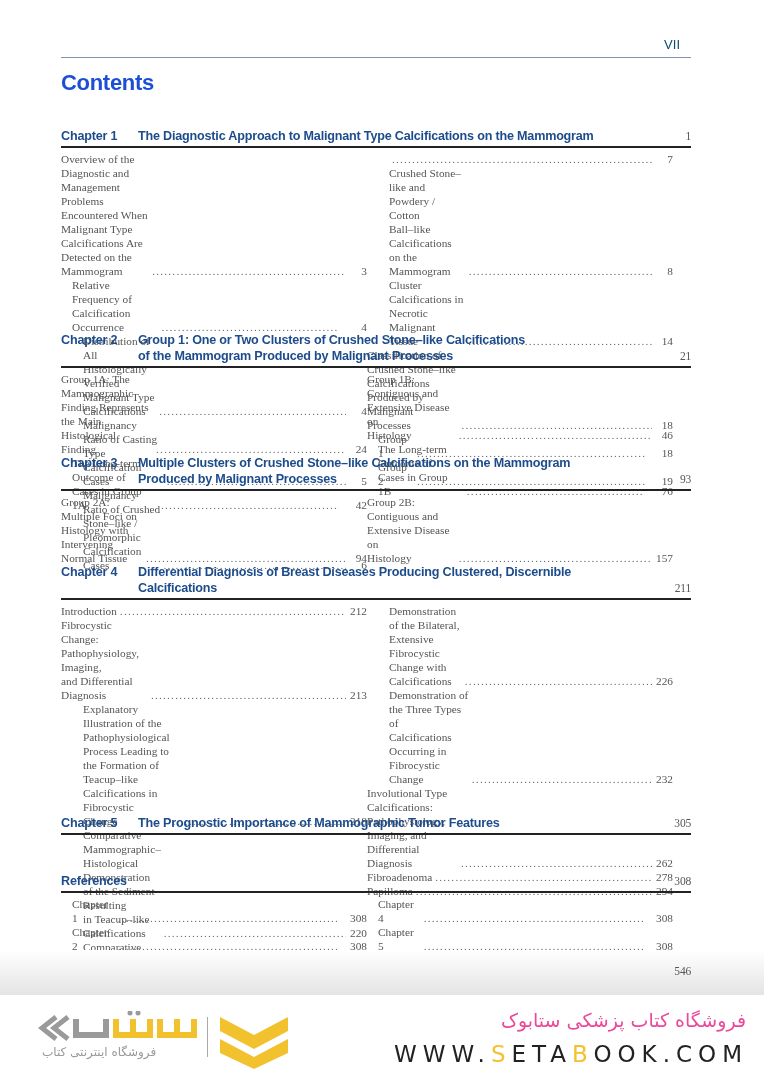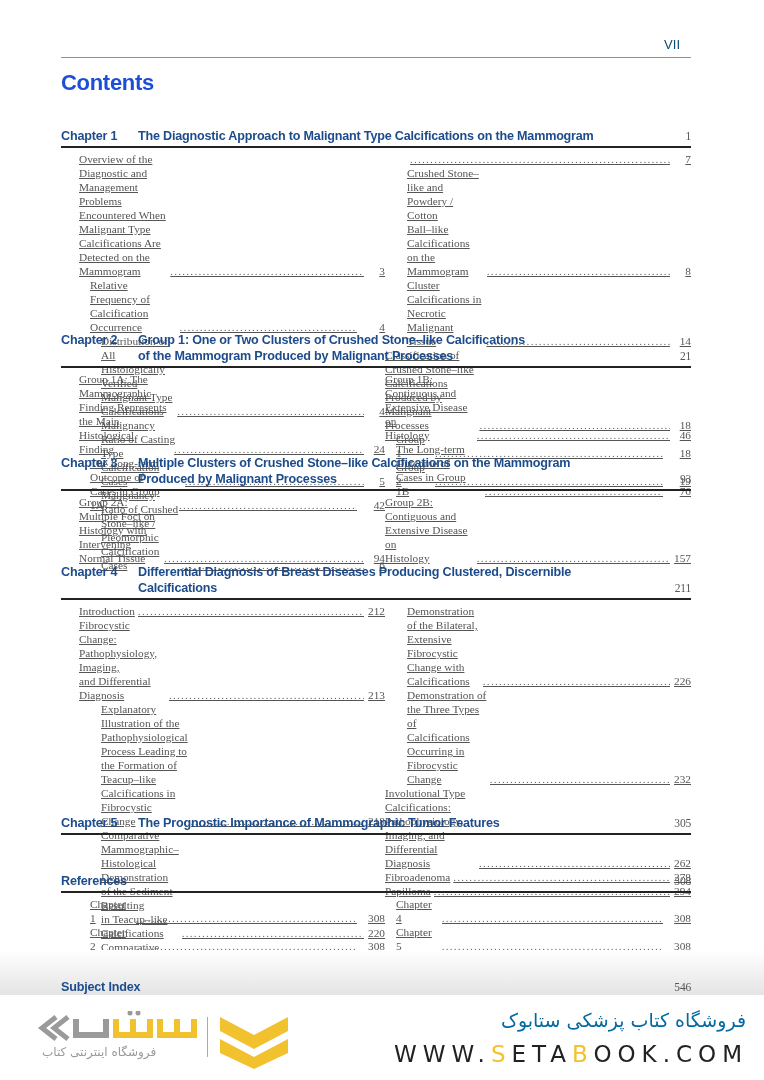--- a/index.html
+++ b/index.html
@@ -29,21 +29,21 @@
     font-family: "Liberation Sans", sans-serif; font-size: 12.6px; font-weight: bold; color: #1d4c8c;
     line-height: 16px; letter-spacing: -0.2px;
   }
   .ch-head .lbl { position: absolute; left: 0; top: 0; }
   .ch-head .ttl { margin-left: 77px; display: block; white-space: pre-line; }
   .ch-head .pg {
     position: absolute; right: 0; bottom: 2px;
     font-family: "Liberation Serif", serif; font-weight: normal; font-size: 11.5px; color: #555;
   }
   .ch-head.plain .ttl { margin-left: 0; }
-  .cols { display: flex; justify-content: flex-end; margin-top: 4px; text-decoration: underline; }
+  .cols { display: flex; justify-content: flex-start; margin-top: 4px; }
   .col { width: 306px; }
   .entry {
     display: flex; align-items: flex-end; font-size: 11.3px; line-height: 14px; color: #555;
   }
   .entry .t { flex: 0 1 auto; white-space: pre-line; }
   .entry .d { flex: 1 1 auto; overflow: hidden; white-space: nowrap; margin: 0 3px; letter-spacing: 1.2px; color: #666; }
   .entry .d::before { content: "........................................................................................................................"; }
   .entry .p { flex: 0 0 auto; text-align: right; min-width: 18px; }
   .lv1 { padding-left: 11px; gap: 7px; }
   .lv2 { padding-left: 22px; }
@@ -56,21 +56,21 @@
   }
   .logo-dark { position: absolute; left: 38px; top: 16px; }
   .logo-sub {
     position: absolute; left: 42px; top: 50px; font-family: "DejaVu Sans", sans-serif;
     font-size: 12px; color: #9a9a9a; text-align: right;
   }
   .logo-sep { position: absolute; left: 207px; top: 22px; width: 1px; height: 40px; background: #aaa; }
   .logo-shield { position: absolute; left: 218px; top: 18px; }
   .fa-line {
     position: absolute; right: 18px; top: 14px; font-family: "DejaVu Sans", sans-serif;
-    font-size: 19px; color: #0369a1; direction: rtl;
+    font-size: 19px; color: #ec4899; direction: rtl;
   }
   .url {
     position: absolute; right: 16px; top: 46px; font-family: "DejaVu Sans", sans-serif;
     font-size: 23px; letter-spacing: 6px; color: #222;
   }
   .url .acc { color: #f2c12e; }
 </style>
 </head>
 <body>
 
@@ -332,21 +332,20 @@
           <span class="p">308</span>
         </div>
       </div>
     </div>
 </div>
 
 <div class="fade"></div>
 
 <div class="chapter" style="top:979px">
   <div class="ch-head plain" style="border-bottom:none">
-    <span class="ttl">Subject Index</span>
     <span class="pg">546</span>
   </div>
 </div>
 
 <div class="banner">
   <svg class="logo-dark" width="165" height="34" viewBox="0 0 165 34">
     <path d="M18 6 L4 17 L18 28" stroke="#9a9a9a" stroke-width="5" fill="none"></path>
     <path d="M30 6 L16 17 L30 28" stroke="#9a9a9a" stroke-width="5" fill="none"></path>
     <path d="M38 8 v16 h30 v-16" stroke="#9a9a9a" stroke-width="6" fill="none"></path>
     <path d="M78 8 v16 h34 v-16 M95 8 v16" stroke="#f2c12e" stroke-width="6" fill="none"></path>

